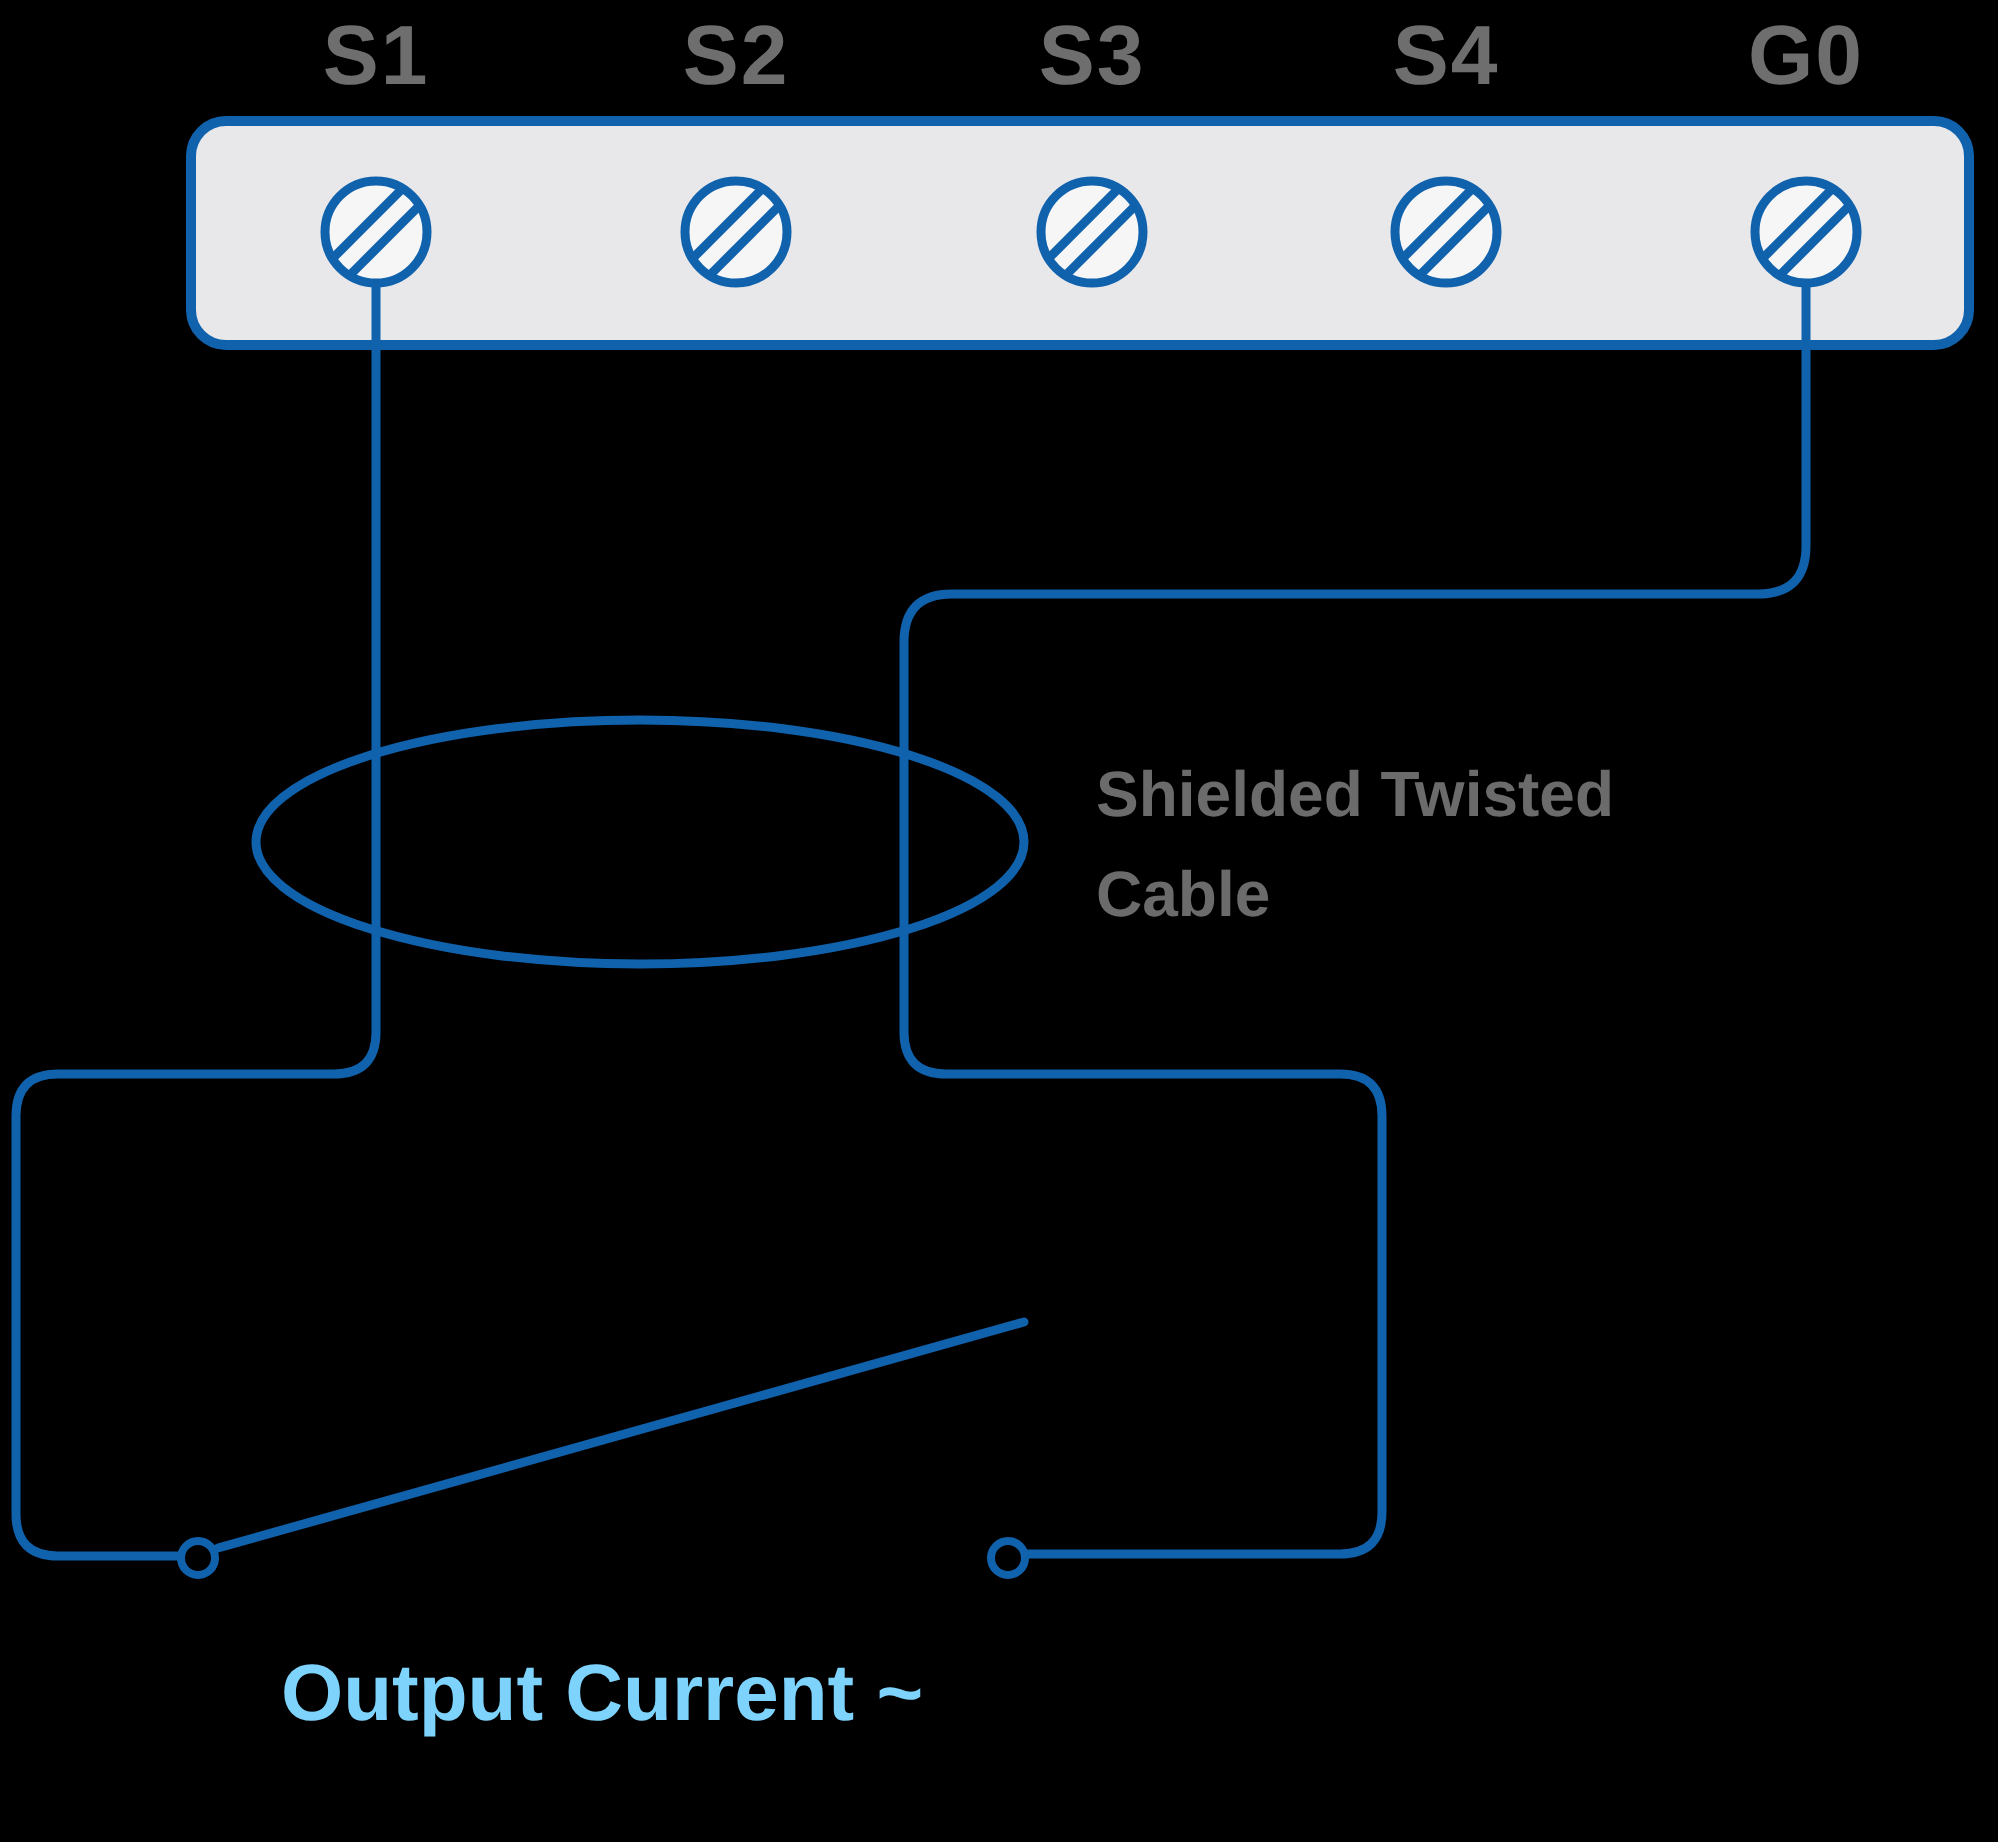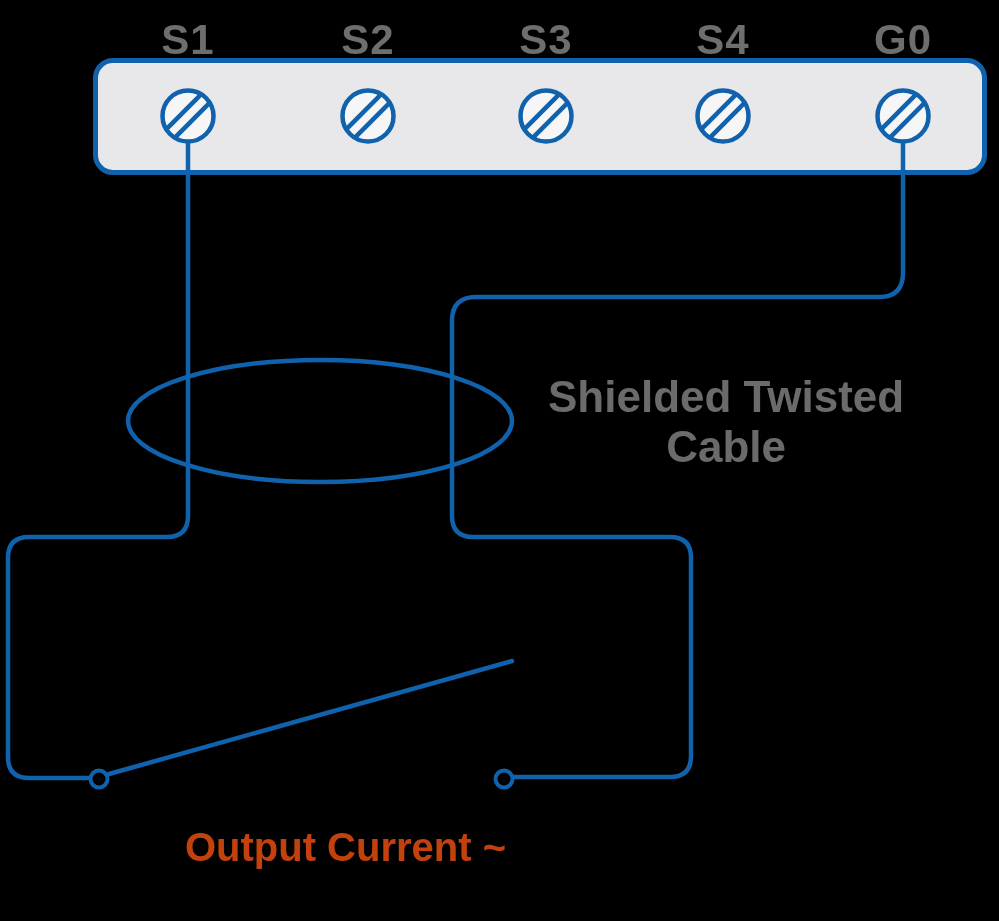--- a/index.html
+++ b/index.html
@@ -11,36 +11,35 @@
   }
   
   .terminal-strip{
     position:absolute;left:93px;top:58px;width:884px;height:107px;
     background:#e8e8ea;border:5px solid #1062ad;border-radius:20px;
   }
   .screw{
     position:absolute;top:86px;width:60px;height:60px;
   }
   .terminal-label{
-    position:absolute;top:16px;transform:translateX(-50%);
+    position:absolute;top:4px;transform:translateX(-50%);
     color:#6e6e6e;font-size:42px;font-weight:700;letter-spacing:1px;
     white-space:nowrap;
   }
   
   svg.wires{position:absolute;left:0;top:0;}
   
   .cable-label{
     position:absolute;left:548px;top:372px;
-    color:#6b6b6b;font-size:44px;font-weight:700;line-height:50px;
+    color:#6b6b6b;font-size:32px;font-weight:700;line-height:50px;
     white-space:nowrap;
-    text-align:center;
   }
   .output-label{
-    position:absolute;left:96px;top:822px;width:410px;text-align:right;
-    color:#c2410c;font-size:40px;font-weight:700;line-height:50px;
+    position:absolute;left:96px;top:822px;width:410px;text-align:center;
+    color:#7dd3fc;font-size:40px;font-weight:700;line-height:50px;
     white-space:nowrap;
   }
 </style>
 </head>
 <body>
 
 <div class="stage">
 
   <div class="terminal-strip"></div>
 

